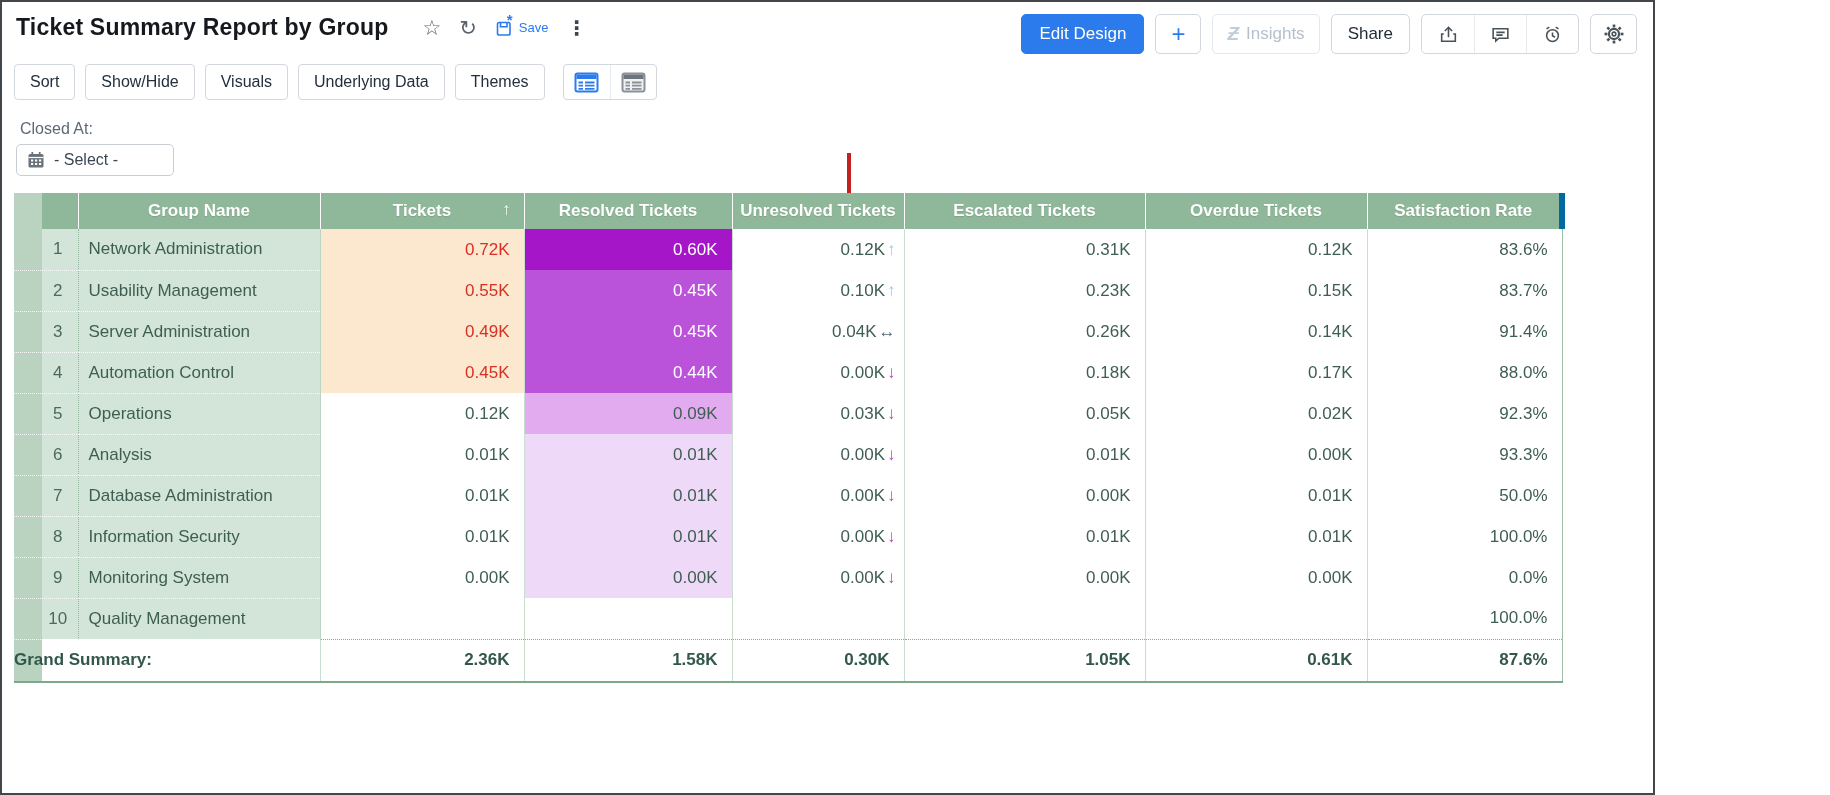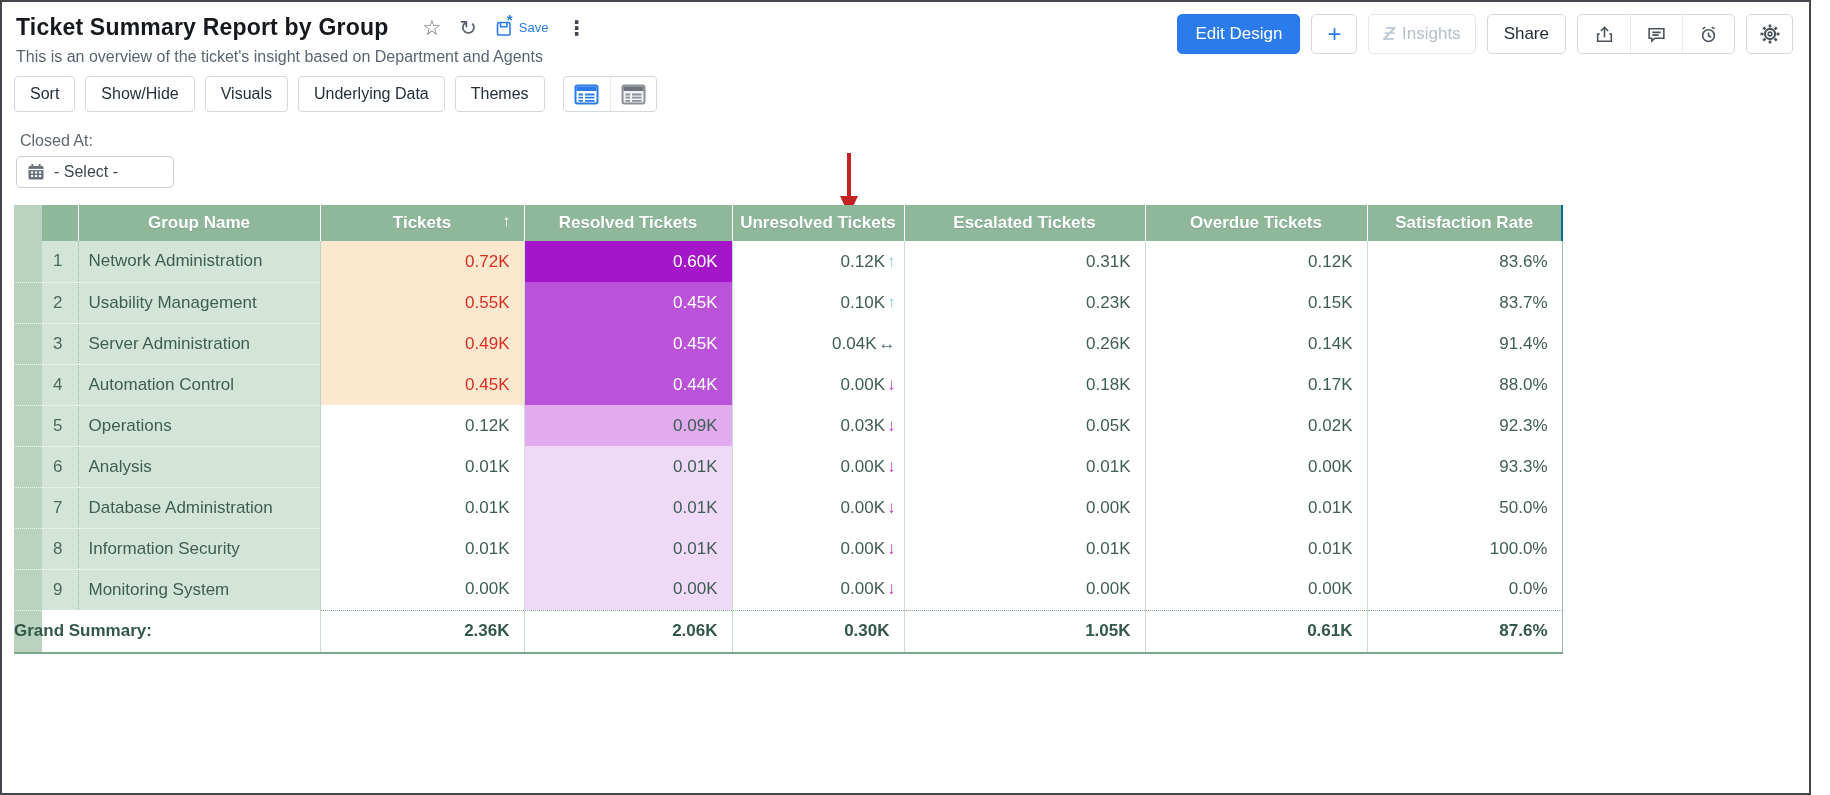--- a/index.html
+++ b/index.html
@@ -1,18 +1,18 @@
 <!DOCTYPE html>
 <html style="--accent-blue: #2b7bed; --header-green: #8fb89a; --row-green: #d3e5d9; --gutter-green: #b9d3c0; --peach: #fbe8cf; --red: #d93025; --purple-4: #a416c8; --purple-3: #bb53da; --purple-2: #e2abf0; --purple-1: #efd9f8; --trend-up: #8ecdf1; --trend-flat: #4f6a74; --trend-down: #c438c4; --cell-text: #3f5e52; --annotation-red: #c42222;"><head>
 <meta charset="utf-8">
 <style>
   * { box-sizing: border-box; margin: 0; padding: 0; }
   html,body { background:#fff; }
   body { font-family: "Liberation Sans", "DejaVu Sans", sans-serif; }
-  .window { position:relative; width:1811px; height:795px; background:#fff; border:2px solid #43474c; overflow:hidden; }
+  .window { position:relative; width:1655px; height:795px; background:#fff; border:2px solid #43474c; overflow:hidden; }
 
   
   .topbar { display:flex; justify-content:space-between; align-items:flex-start; padding:12px 16px 0 14px; }
   .title-row { display:flex; align-items:center; }
   .page-title { font-size:23px; font-weight:700; color:#15181c; letter-spacing:.2px; }
   .title-icons { display:flex; align-items:center; gap:18px; margin-left:34px; }
   .t-icon { font-size:21px; color:#5a646e; cursor:pointer; line-height:1; }
   .save-group { display:flex; align-items:center; gap:4px; color:var(--accent-blue); cursor:pointer; position:relative; }
   .save-label { font-size:13px; color:var(--accent-blue); }
   .save-star { position:absolute; top:-7px; left:12px; font-size:15px; font-weight:700; color:var(--accent-blue); }
@@ -46,21 +46,21 @@
                    display:flex; align-items:center; gap:9px; padding:0 10px; font-size:16px; color:#3c4653; background:#fff; cursor:pointer; }
 
   
   .annotation-arrow { position:absolute; left:836px; top:149px; }
 
   
   .table-wrap { margin:17px 0 0 12px; }
   table { border-collapse:collapse; table-layout:fixed; width:1548px; }
   thead th { background:var(--header-green); color:#fff; font-weight:700; font-size:17px; height:36px;
              border-right:1px solid rgba(255,255,255,.38); position:relative; text-shadow:0 1px 1px rgba(0,0,0,.12); cursor:pointer; }
-  thead th:last-child { border-right:2px solid #0369a1; }
+  thead th:last-child { border-right:6px solid #0369a1; }
   th.h-corner { background:linear-gradient(90deg, var(--gutter-green) 0 28px, var(--header-green) 28px); }
   .sort-arrow { position:absolute; right:13px; top:7px; font-size:17px; font-weight:400; color:#fff; }
 
   tbody td { height:41px; font-size:17px; color:var(--cell-text); }
   .c-rownum { background:linear-gradient(90deg, var(--gutter-green) 0 28px, var(--row-green) 28px);
               text-align:center; padding-left:24px; border-right:1px dotted #96b7a0; border-bottom:1px dotted rgba(255,255,255,.85); color:#4b6a5c; }
   .c-name { background:var(--row-green); padding-left:10px; border-bottom:1px dotted rgba(255,255,255,.85);
             border-right:1px solid #bcd4c3; cursor:pointer; }
   .c-num { text-align:right; padding-right:14px; border-right:1px solid #cadecf; background:#fff; cursor:pointer; }
   tbody td:last-child { border-right:1px solid #9cbda6; }
@@ -99,21 +99,20 @@
             <svg width="20" height="20" viewBox="0 0 20 20">
               <rect x="2.5" y="4.5" width="12.5" height="12.5" rx="1.8" fill="none" stroke="#2b7bed" stroke-width="1.6"></rect>
               <path d="M5.5 4.5 v4.2 h6.5 v-4.2" fill="none" stroke="#2b7bed" stroke-width="1.6"></path>
             </svg>
             <span class="save-star">*</span>
             <span class="save-label">Save</span>
           </span>
           <span class="t-icon kebab">⋮</span>
         </div>
       </div>
-      <p class="subtitle">This is an overview of the ticket's insight based on Department and Agents</p>
     </div>
 
     <div class="actions">
       <button class="btn btn-primary">Edit Design</button>
       <button class="btn btn-plus">+</button>
       <button class="btn btn-insights">
         <span class="zia-glyph">Ƶ</span>
         <span>Insights</span>
       </button>
       <button class="btn btn-share">Share</button>
@@ -335,26 +334,36 @@
           <tr>
             <td class="c-rownum">9</td>
             <td class="c-name">Monitoring System</td>
             <td class="c-num c-tickets">0.00K</td>
             <td class="c-num c-resolved lv1">0.00K</td>
             <td class="c-num c-unresolved">0.00K<span class="trend down">↓</span></td>
             <td class="c-num">0.00K</td>
             <td class="c-num">0.00K</td>
             <td class="c-num">0.0%</td>
           </tr>
+          <tr>
+            <td class="c-rownum">10</td>
+            <td class="c-name">Quality Management</td>
+            <td class="c-num c-tickets"></td>
+            <td class="c-num c-resolved"></td>
+            <td class="c-num c-unresolved"></td>
+            <td class="c-num"></td>
+            <td class="c-num"></td>
+            <td class="c-num">100.0%</td>
+          </tr>
         </tbody>
       <tfoot>
         <tr>
           <td class="s-label" colspan="2">Grand Summary:</td>
           <td class="s-num">2.36K</td>
-          <td class="s-num">2.06K</td>
+          <td class="s-num">1.58K</td>
           <td class="s-num">0.30K</td>
           <td class="s-num">1.05K</td>
           <td class="s-num">0.61K</td>
           <td class="s-num">87.6%</td>
         </tr>
       </tfoot>
     </table>
   </div>
 </div>
 

